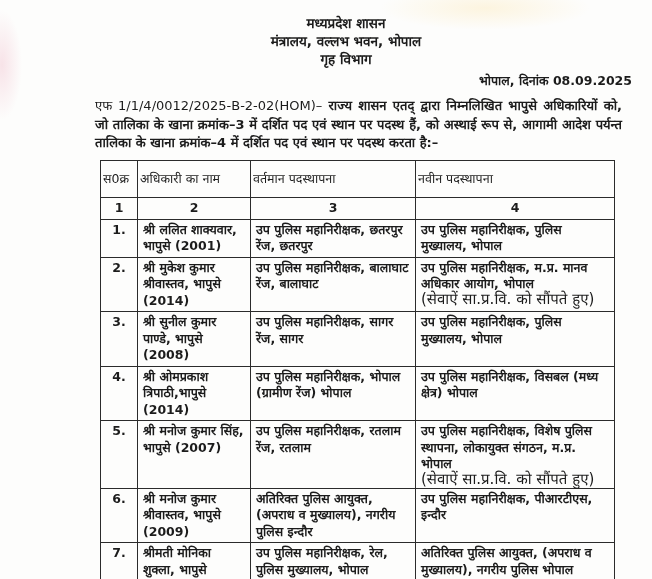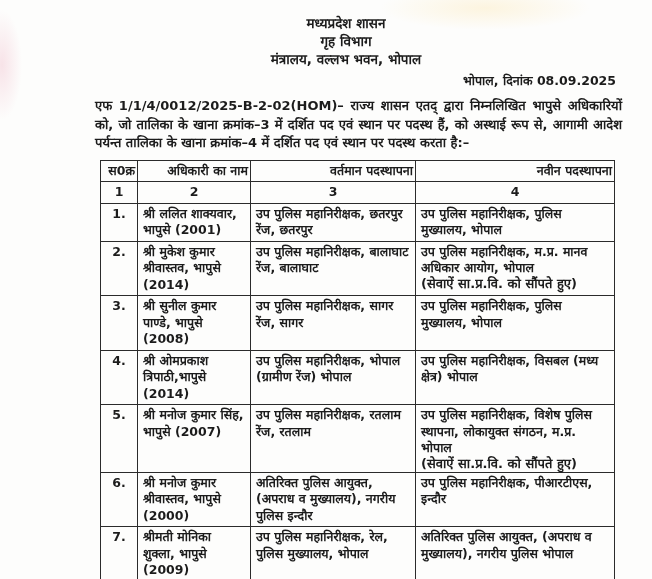--- a/index.html
+++ b/index.html
@@ -34,85 +34,85 @@
   .doc-header {
     padding-top: 14px;
     padding-left: 40px;
     text-align: center;
     font-weight: bold;
     font-size: 13.5px;
     line-height: 18px;
   }
   .date-line {
     text-align: right;
-    padding-right: 36px;
+    padding-right: 20px;
     font-weight: bold;
     font-size: 12.5px;
     margin-top: 4px;
   }
   .order-para {
     margin: 8px 30px 0 95px;
     font-size: 13px;
     font-weight: 600;
     line-height: 18.5px;
     text-align: justify;
   }
   .file-number {
-    font-weight: bold;
+    font-weight: normal;
     font-family: "DejaVu Sans", sans-serif;
   }
   table.officer-table {
     border-collapse: collapse;
     table-layout: fixed;
     width: 514px;
     margin: 7px 0 0 100px;
     font-size: 12.5px;
   }
   table.officer-table th,
   table.officer-table td {
     border: 1.6px solid #2b2b2b;
     padding: 2px 5px;
     vertical-align: top;
     line-height: 16.5px;
     font-weight: 600;
   }
   table.officer-table th {
-    text-align: right;
-    font-weight: bold;
-    padding: 2px 2px;
+    text-align: left;
+    font-weight: normal;
+    padding: 10px 2px;
   }
   td.cell-colnum {
     text-align: center;
     font-weight: bold;
     line-height: 15px;
   }
   td.cell-sno {
     text-align: center;
   }
   col.c1 { width: 37px; }
   col.c2 { width: 113px; }
   col.c3 { width: 165px; }
   col.c4 { width: 199px; }
   .posting-note {
-    font-size: 13px;
-    font-weight: 700;
+    font-size: 15px;
+    font-weight: 400;
     line-height: 13px;
   }
 </style>
 </head>
 <body>
 
 <div class="page">
   <div class="scan-blob-pink"></div>
   <div class="scan-blob-cream"></div>
 
   <div class="doc-header">
     <div>मध्यप्रदेश शासन</div>
+    <div>मंत्रालय, वल्लभ भवन, भोपाल</div>
     <div>गृह विभाग</div>
-    <div>मंत्रालय, वल्लभ भवन, भोपाल</div>
   </div>
 
   <div class="date-line">भोपाल, दिनांक 08.09.2025</div>
 
   <div class="order-para"><span class="file-number">एफ 1/1/4/0012/2025-B-2-02(HOM)–</span><span> राज्य शासन एतद् द्वारा निम्नलिखित भापुसे अधिकारियों को, जो तालिका के खाना क्रमांक–3 में दर्शित पद एवं स्थान पर पदस्थ हैं, को अस्थाई रूप से, आगामी आदेश पर्यन्त तालिका के खाना क्रमांक–4 में दर्शित पद एवं स्थान पर पदस्थ करता है:–</span></div>
 
   <table class="officer-table">
     <colgroup>
       <col class="c1">
         <col class="c2">
@@ -159,21 +159,21 @@
           <td>उप पुलिस महानिरीक्षक, विसबल (मध्य क्षेत्र) भोपाल</td>
         </tr>
         <tr>
           <td class="cell-sno">5.</td>
           <td>श्री मनोज कुमार सिंह, भापुसे (2007)</td>
           <td>उप पुलिस महानिरीक्षक, रतलाम रेंज, रतलाम</td>
           <td>उप पुलिस महानिरीक्षक, विशेष पुलिस स्थापना, लोकायुक्त संगठन, म.प्र. भोपाल<div class="posting-note">(सेवाऐं सा.प्र.वि. को सौंपते हुए)</div></td>
         </tr>
         <tr>
           <td class="cell-sno">6.</td>
-          <td>श्री मनोज कुमार श्रीवास्तव, भापुसे (2000)</td>
+          <td>श्री मनोज कुमार श्रीवास्तव, भापुसे (2009)</td>
           <td>अतिरिक्त पुलिस आयुक्त, (अपराध व मुख्यालय), नगरीय पुलिस इन्दौर</td>
           <td>उप पुलिस महानिरीक्षक, पीआरटीएस, इन्दौर</td>
         </tr>
         <tr>
           <td class="cell-sno">7.</td>
           <td>श्रीमती मोनिका शुक्ला, भापुसे (2009)</td>
           <td>उप पुलिस महानिरीक्षक, रेल, पुलिस मुख्यालय, भोपाल</td>
           <td>अतिरिक्त पुलिस आयुक्त, (अपराध व मुख्यालय), नगरीय पुलिस भोपाल</td>
         </tr>
       </tbody>

